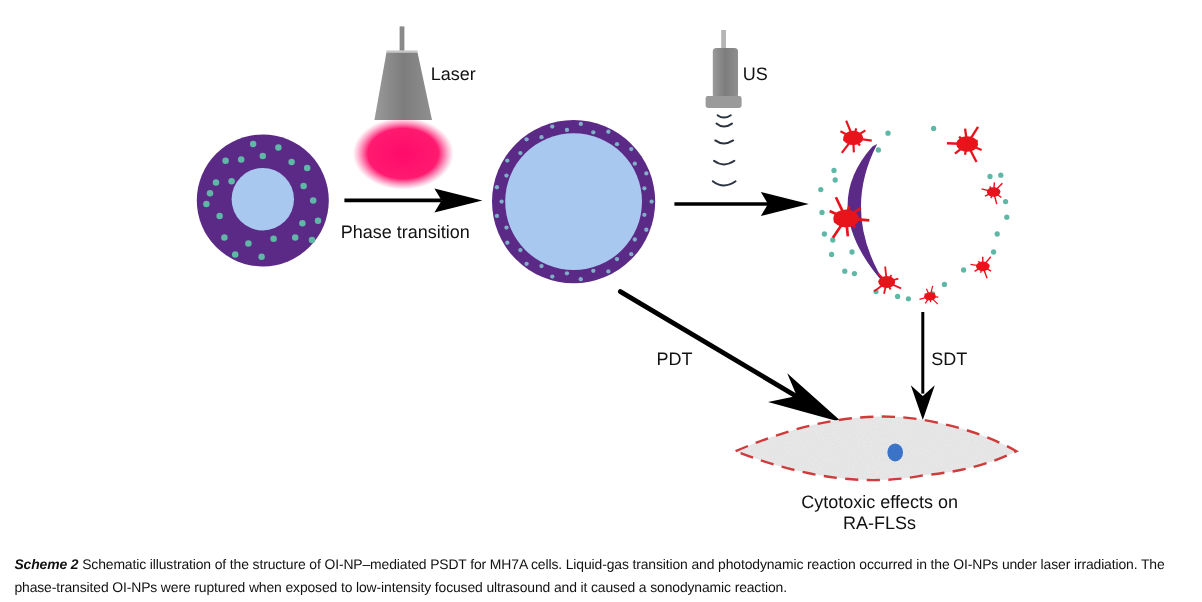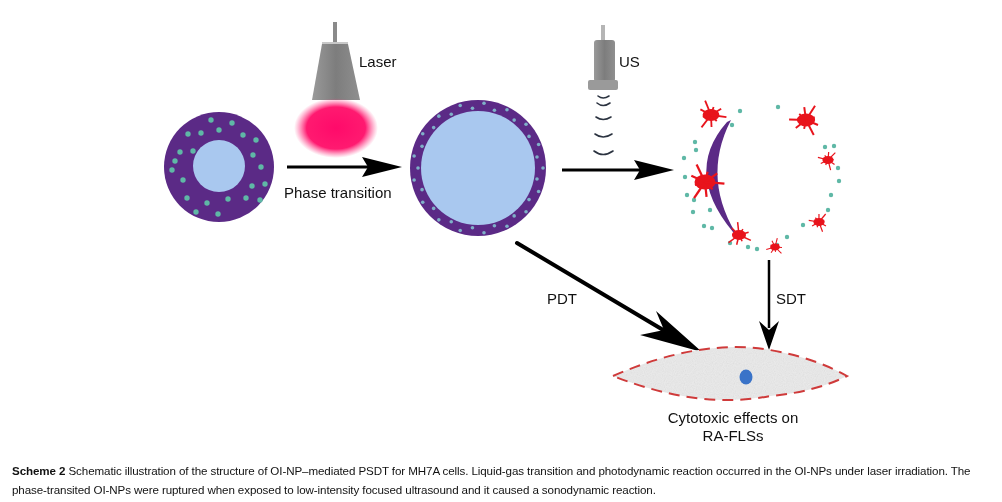--- a/index.html
+++ b/index.html
@@ -4,21 +4,21 @@
 <style>
   html, body { margin: 0; padding: 0; background: #ffffff; }
   body { width: 1002px; height: 502px; position: relative; overflow: hidden; }
   #scheme { position: absolute; left: 0; top: 0; }
   .lbl { font-family: "Liberation Sans", sans-serif; font-size: 15px; fill: #111; }
   .caption {
     position: absolute; left: 12px; top: 461px; width: 985px;
     font-family: "Liberation Sans", sans-serif; font-size: 11.6px; line-height: 19px;
     color: #111; letter-spacing: -0.1px;
   }
-  .caption b { font-weight: bold; }
+  .caption b { font-weight: bold; font-style: italic; }
 </style>
 </head>
 <body>
 
 <svg id="scheme" width="1002" height="455" viewBox="0 0 1002 455">
   <defs>
     <radialGradient id="glow" cx="50%" cy="50%" r="50%">
       <stop offset="0%" stop-color="#ff0a6a"></stop>
       <stop offset="70%" stop-color="#ff1a70"></stop>
       <stop offset="100%" stop-color="#ff4d90" stop-opacity="0"></stop>

